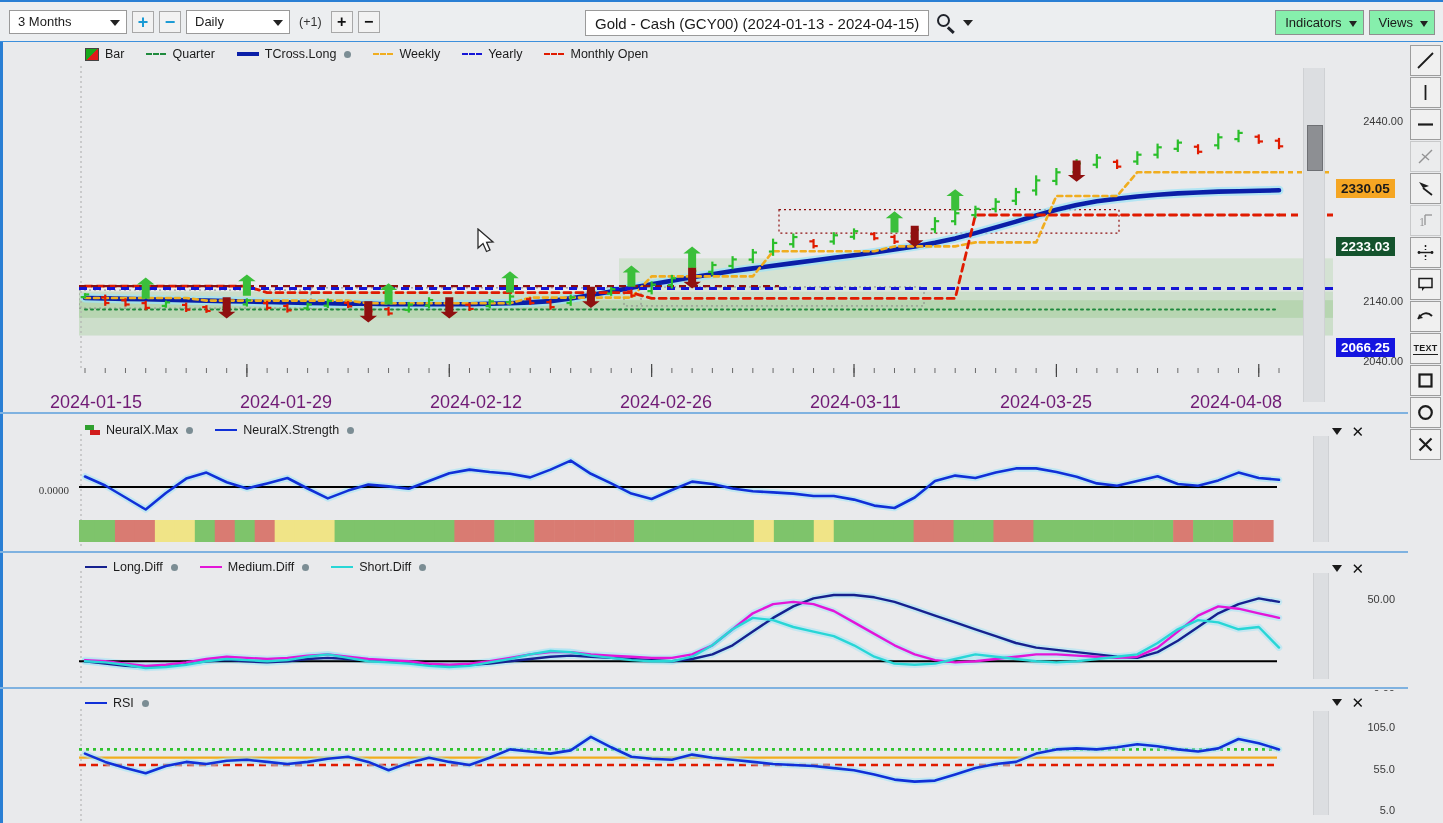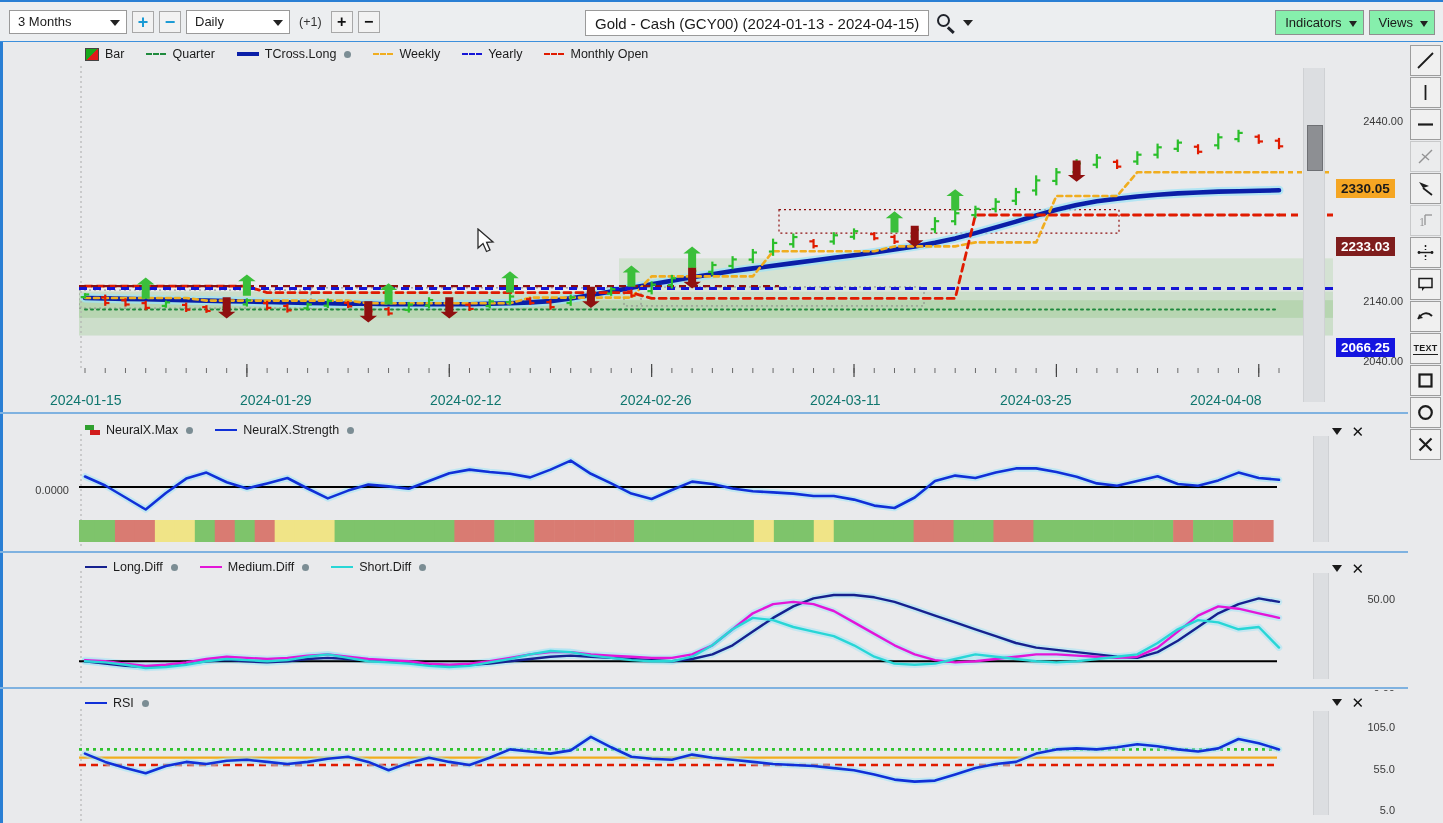--- a/index.html
+++ b/index.html
@@ -99,28 +99,28 @@
   .lg .dot-after { width:7px;height:7px;border-radius:50%;background:#7b8d94; display:inline-block; margin-left:2px;}
   .sw-bar { width:14px;height:13px; background:linear-gradient(135deg,#18a81c 0 50%,#e01b1b 50% 100%); border:1px solid #444;}
   .sw-dash { width:20px; height:0; border-top:2.5px dashed currentColor;}
   .sw-solid { width:22px; height:4px; background:currentColor;}
   .sw-solid.thin { height:2.5px;}
   .sw-neuralmax { width:15px;height:11px; position:relative;}
   .sw-neuralmax i { position:absolute; display:block;}
 
   .plotwrap { position:absolute; overflow:hidden; }
   .ylab { position:absolute; font-size:11px; color:#3a3a3a; text-align:right;}
-  .xlab { position:absolute; font-size:14px; color:#0f766e; }
+  .xlab { position:absolute; font-size:18px; color:#701a75; }
 
   .pricetag {
     position:absolute; font-size:13.5px; font-weight:bold; padding:2px 5px;
     white-space:nowrap;
   }
   .pricetag.orange { background:#f5a623; color:#1a1a1a; }
-  .pricetag.red { background:#7f1d1d; color:#fff; }
+  .pricetag.red { background:#14532d; color:#fff; }
   .pricetag.blue { background:#1515e0; color:#fff; }
 
   .pnl-ctrl { position:absolute; display:flex; align-items:center; gap:9px; }
   .pnl-ctrl .c1 { width:0;height:0;border-left:5px solid transparent;border-right:5px solid transparent;border-top:7px solid #1a1a1a; cursor:pointer;}
   .pnl-ctrl .c2 { font-size:15px; color:#111; line-height:1; cursor:pointer; font-family:"Liberation Sans",sans-serif;}
 
   .vscroll {
     position:absolute; background:#dcdee1; border-left:1px solid #cfd1d4; border-right:1px solid #cfd1d4;
   }
   .vthumb { position:absolute; background:#8d8f93; border:1px solid #6e7074; }
@@ -599,21 +599,21 @@
         <span class="lg">
           <span class="sw-solid thin" style="color:#1030d8"></span>
           <span>NeuralX.Strength</span>
           <span class="dot-after"></span>
         </span>
       </div>
     <div class="pnl-ctrl" style="right:44px;top:8px;">
       <span class="c1"></span>
       <span class="c2">✕</span>
     </div>
-    <div class="ylab" style="left:4px;top:68px;width:62px;">0.0000</div>
+    <div class="ylab" style="left:4px;top:68px;width:62px;font-family:Liberation Serif, serif;">0.0000</div>
     <div class="plotwrap" style="left:76px;top:18px;width:1254px;height:112px;">
       <svg id="svg-neuralx" width="1254" height="112" viewBox="0 0 1254 112" preserveAspectRatio="none">
           <line x1="2" y1="0" x2="2" y2="112" stroke="#aaa" stroke-width="1" stroke-dasharray="2 3"></line>
           <path d="M6.0 42.5 L26.2 51.5 L46.5 63.5 L66.7 75.5 L86.9 59.0 L107.2 44.6 L127.4 38.6 L147.7 48.2 L167.9 54.5 L188.1 49.4 L208.4 44.0 L228.6 54.5 L248.8 64.4 L269.1 56.6 L289.3 50.6 L309.6 52.4 L329.8 54.8 L350.0 47.0 L370.3 39.2 L390.5 35.6 L410.7 38.0 L431.0 39.8 L451.2 43.4 L471.5 35.6 L491.7 26.6 L511.9 39.8 L532.2 49.4 L552.4 59.6 L572.6 65.0 L592.9 56.0 L613.1 47.6 L633.4 50.0 L653.6 54.5 L673.8 57.2 L694.1 58.4 L714.3 59.6 L734.5 62.0 L754.8 62.0 L775.0 65.6 L795.3 71.6 L815.5 74.0 L835.7 63.5 L856.0 47.0 L876.2 41.6 L896.4 44.0 L916.7 38.6 L936.9 34.4 L957.2 34.4 L977.4 38.0 L997.6 42.8 L1017.9 49.4 L1038.1 51.8 L1058.3 47.0 L1078.6 42.2 L1098.8 50.0 L1119.1 51.8 L1139.3 46.4 L1159.5 38.6 L1179.8 44.0 L1200.0 45.8" fill="none" stroke="#9fe3f5" stroke-width="6.5" stroke-linejoin="round" stroke-linecap="round" opacity="0.55"></path>
           <line x1="0" y1="53" x2="1198" y2="53" stroke="#000" stroke-width="2"></line>
           <path d="M6.0 42.5 L26.2 51.5 L46.5 63.5 L66.7 75.5 L86.9 59.0 L107.2 44.6 L127.4 38.6 L147.7 48.2 L167.9 54.5 L188.1 49.4 L208.4 44.0 L228.6 54.5 L248.8 64.4 L269.1 56.6 L289.3 50.6 L309.6 52.4 L329.8 54.8 L350.0 47.0 L370.3 39.2 L390.5 35.6 L410.7 38.0 L431.0 39.8 L451.2 43.4 L471.5 35.6 L491.7 26.6 L511.9 39.8 L532.2 49.4 L552.4 59.6 L572.6 65.0 L592.9 56.0 L613.1 47.6 L633.4 50.0 L653.6 54.5 L673.8 57.2 L694.1 58.4 L714.3 59.6 L734.5 62.0 L754.8 62.0 L775.0 65.6 L795.3 71.6 L815.5 74.0 L835.7 63.5 L856.0 47.0 L876.2 41.6 L896.4 44.0 L916.7 38.6 L936.9 34.4 L957.2 34.4 L977.4 38.0 L997.6 42.8 L1017.9 49.4 L1038.1 51.8 L1058.3 47.0 L1078.6 42.2 L1098.8 50.0 L1119.1 51.8 L1139.3 46.4 L1159.5 38.6 L1179.8 44.0 L1200.0 45.8" fill="none" stroke="#1030d8" stroke-width="2.6" stroke-linejoin="round" stroke-linecap="round"></path>
           <rect x="-3.9833333333333325" y="86" width="20.566666666666666" height="22" fill="#7ec46b"></rect>
           <rect x="15.983333333333333" y="86" width="20.566666666666666" height="22" fill="#7ec46b"></rect>
           <rect x="35.949999999999996" y="86" width="20.566666666666666" height="22" fill="#d97b72"></rect>
           <rect x="55.91666666666666" y="86" width="20.566666666666666" height="22" fill="#d97b72"></rect>

